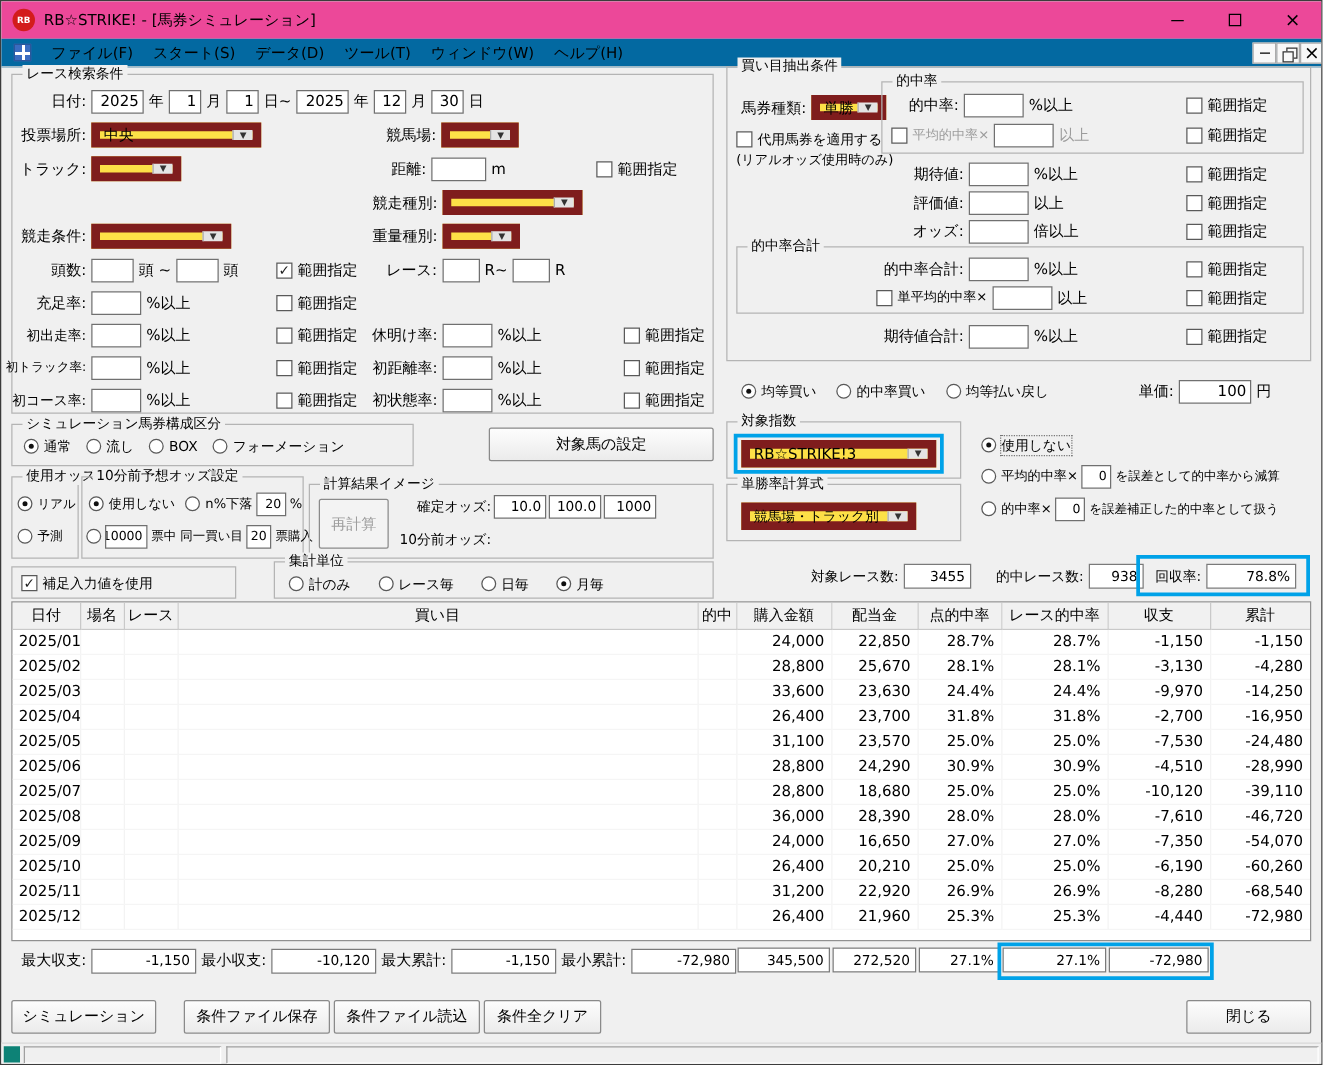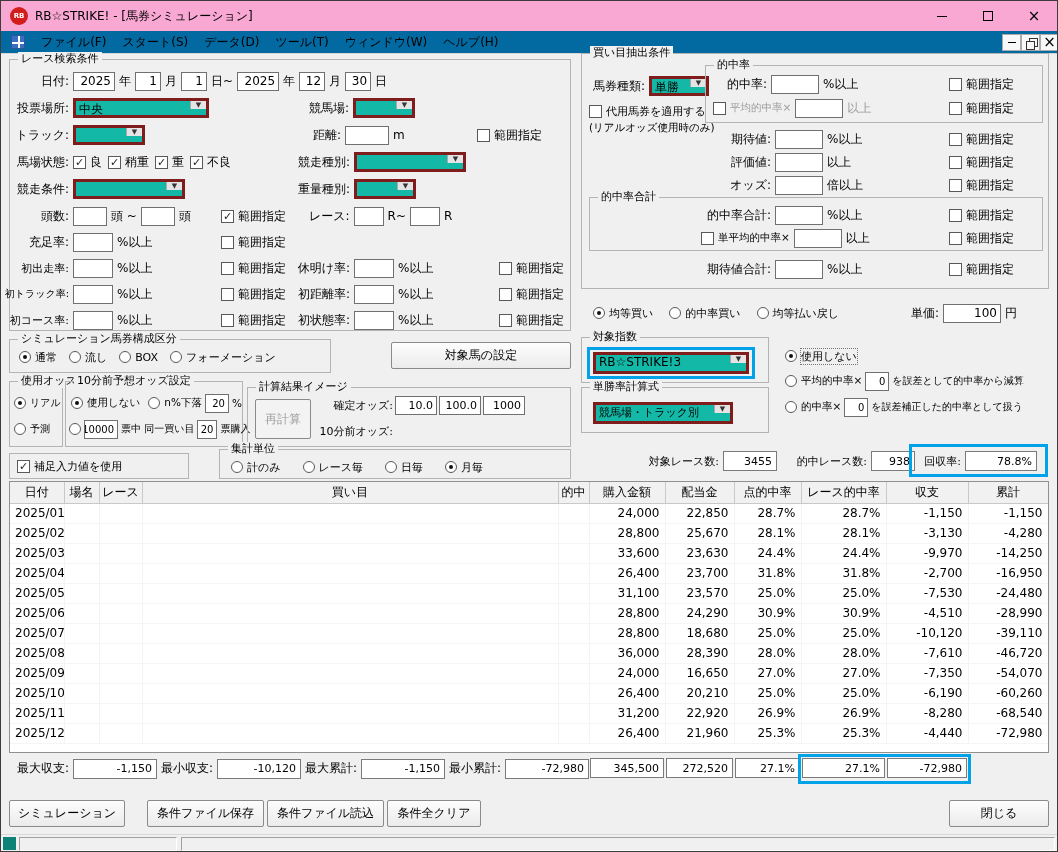--- a/index.html
+++ b/index.html
@@ -1,21 +1,21 @@
 <!DOCTYPE html>
 <html><head>
 <meta charset="utf-8">
 <style>
 *{margin:0;padding:0;box-sizing:border-box}
 html,body{width:1058px;height:852px}
 body{font-family:"DejaVu Sans","Liberation Sans",sans-serif;font-size:12px;color:#000;background:#9a9a9a}
 #window{position:relative;width:1058px;height:852px;background:#f0f0f0;border:1px solid #3c3c3c;overflow:hidden}
 .abs{position:absolute}
 
-.titlebar{position:absolute;left:0;top:0;width:100%;height:30px;background:#f9a8d4}
+.titlebar{position:absolute;left:0;top:0;width:100%;height:30px;background:#ec4899}
 .app-icon{position:absolute;left:9px;top:6px;width:18px;height:18px;border-radius:50%;background:#d31c1c;color:#fff;font-size:7px;font-weight:bold;display:flex;align-items:center;justify-content:center}
 .title-text{position:absolute;left:34px;top:0;height:30px;display:flex;align-items:center;font-size:12px;white-space:nowrap}
 .winbtn{position:absolute;top:0;width:46px;height:30px;display:flex;align-items:center;justify-content:center}
 .min-glyph{width:10px;border-top:1px solid #000;display:block}
 .max-glyph{width:10px;height:10px;border:1px solid #000;display:block}
 .close-glyph::before{content:"×";font-size:15px;line-height:1}
 
 .menubar{position:absolute;left:0;top:30px;width:100%;height:23px;background:#0369a1;border-bottom:1px solid #d5d5d5;display:flex;align-items:center}
 .menu-item{padding:0 8px;height:100%;display:flex;align-items:center;font-size:12px;white-space:nowrap}
 .grid-icon{width:14px;height:14px;margin:0 8px 0 10px;flex:none;background:linear-gradient(to right,transparent 6px,#fff 6px,#fff 8px,transparent 8px),linear-gradient(to bottom,transparent 6px,#fff 6px,#fff 8px,transparent 8px),#3a6cc0;border:1px solid #2b579a}
@@ -25,21 +25,21 @@
 .restore-glyph::before{content:"";position:absolute;left:3px;top:0;width:7px;height:7px;border:1px solid #333}
 .restore-glyph::after{content:"";position:absolute;left:0;top:3px;width:7px;height:7px;border:1px solid #333;background:#f8f8f8}
 
 .gb{position:absolute;border:1px solid #b4b4b4}
 .gb-title{position:absolute;top:-8px;left:8px;background:#f0f0f0;padding:0 3px;font-size:11px;line-height:14px;white-space:nowrap}
 
 .frow{position:absolute;display:flex;align-items:center;height:20px;gap:4px;white-space:nowrap}
 .lbl-r{display:inline-flex;justify-content:flex-end;align-items:center;white-space:nowrap;flex:none}
 .tb{height:19px;background:#fff;border:1px solid #707070;display:inline-flex;align-items:center;padding:0 3px;font-size:12px;flex:none;overflow:hidden}
 .tb.num{justify-content:flex-end}
-.dd{height:20px;background:#14b8a6;border:3px solid #7f1d1d;display:inline-flex;align-items:flex-start;flex:none}
+.dd{height:20px;background:#fde047;border:7px solid #7f1d1d;display:inline-flex;align-items:center;flex:none}
 .dd-val{flex:1;display:flex;align-items:center;padding:0 3px;overflow:hidden;white-space:nowrap}
 .dd-btn{width:16px;background:#e4e4e4;border-left:1px solid #aaa;display:flex;align-items:center;justify-content:center;color:#333;flex:none}
 .dd-btn::before{content:"▼";font-size:7px}
 .chk{display:inline-flex;align-items:center;gap:4px;white-space:nowrap;flex:none}
 .cbox{width:13px;height:13px;background:#fff;border:1px solid #595959;display:inline-flex;align-items:center;justify-content:center;font-size:11px;font-weight:bold;color:#222;flex:none;line-height:1}
 .chk.on .cbox::before{content:"✓"}
 .rad{display:inline-flex;align-items:center;gap:4px;white-space:nowrap;flex:none}
 .rdot{width:12px;height:12px;border-radius:50%;background:#fff;border:1px solid #595959;position:relative;flex:none}
 .rad.on .rdot::after{content:"";position:absolute;left:3px;top:3px;width:4px;height:4px;border-radius:50%;background:#111}
 .btn{position:absolute;background:linear-gradient(#fdfdfd,#ebebeb);border:1px solid #8a8a8a;border-radius:2px;display:flex;align-items:center;justify-content:center;font-size:12px;white-space:nowrap}
@@ -147,39 +147,20 @@
     <span class="tb num" style="width:44px"></span>
     <span>m</span>
   </div>
   <div class="frow" style="left:476px;top:124px">
     <span class="chk">
         <span class="cbox"></span>
         <span>範囲指定</span>
       </span>
   </div>
 
-  <div class="frow" style="left:14px;top:151px;gap:6px">
-    <span class="lbl-r" style="width:54px;margin-right:-2px">馬場状態:</span>
-    <span class="chk on">
-        <span class="cbox"></span>
-        <span>良</span>
-      </span>
-    <span class="chk on">
-        <span class="cbox"></span>
-        <span>稍重</span>
-      </span>
-    <span class="chk on">
-        <span class="cbox"></span>
-        <span>重</span>
-      </span>
-    <span class="chk on">
-        <span class="cbox"></span>
-        <span>不良</span>
-      </span>
-  </div>
   <div class="frow" style="left:295px;top:151px">
     <span class="lbl-r" style="width:54px">競走種別:</span>
     <span class="dd" style="width:112px">
         <span class="dd-val"></span>
         <span class="dd-btn"></span>
       </span>
   </div>
 
   <div class="frow" style="left:14px;top:178px">
     <span class="lbl-r" style="width:54px">競走条件:</span>

